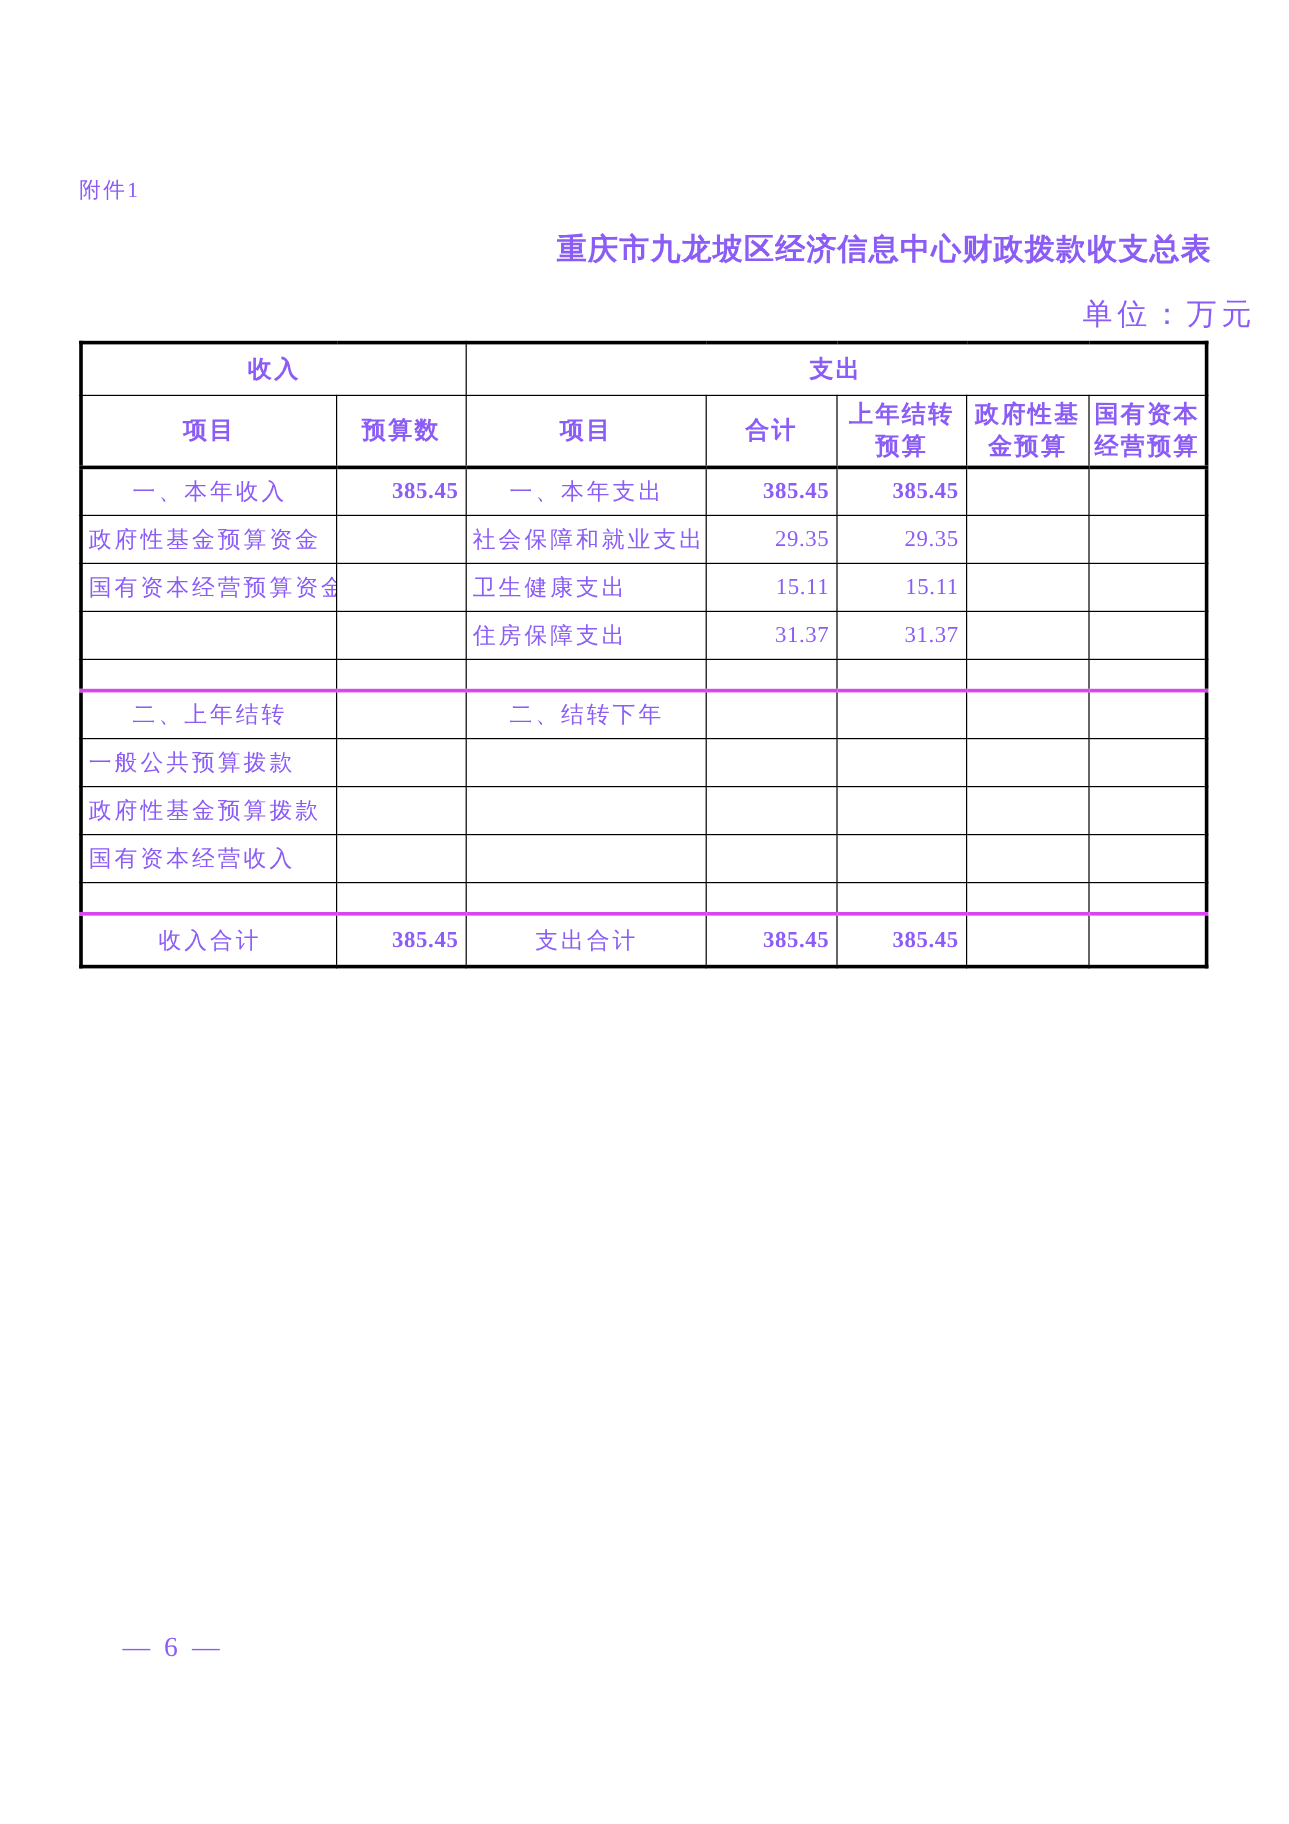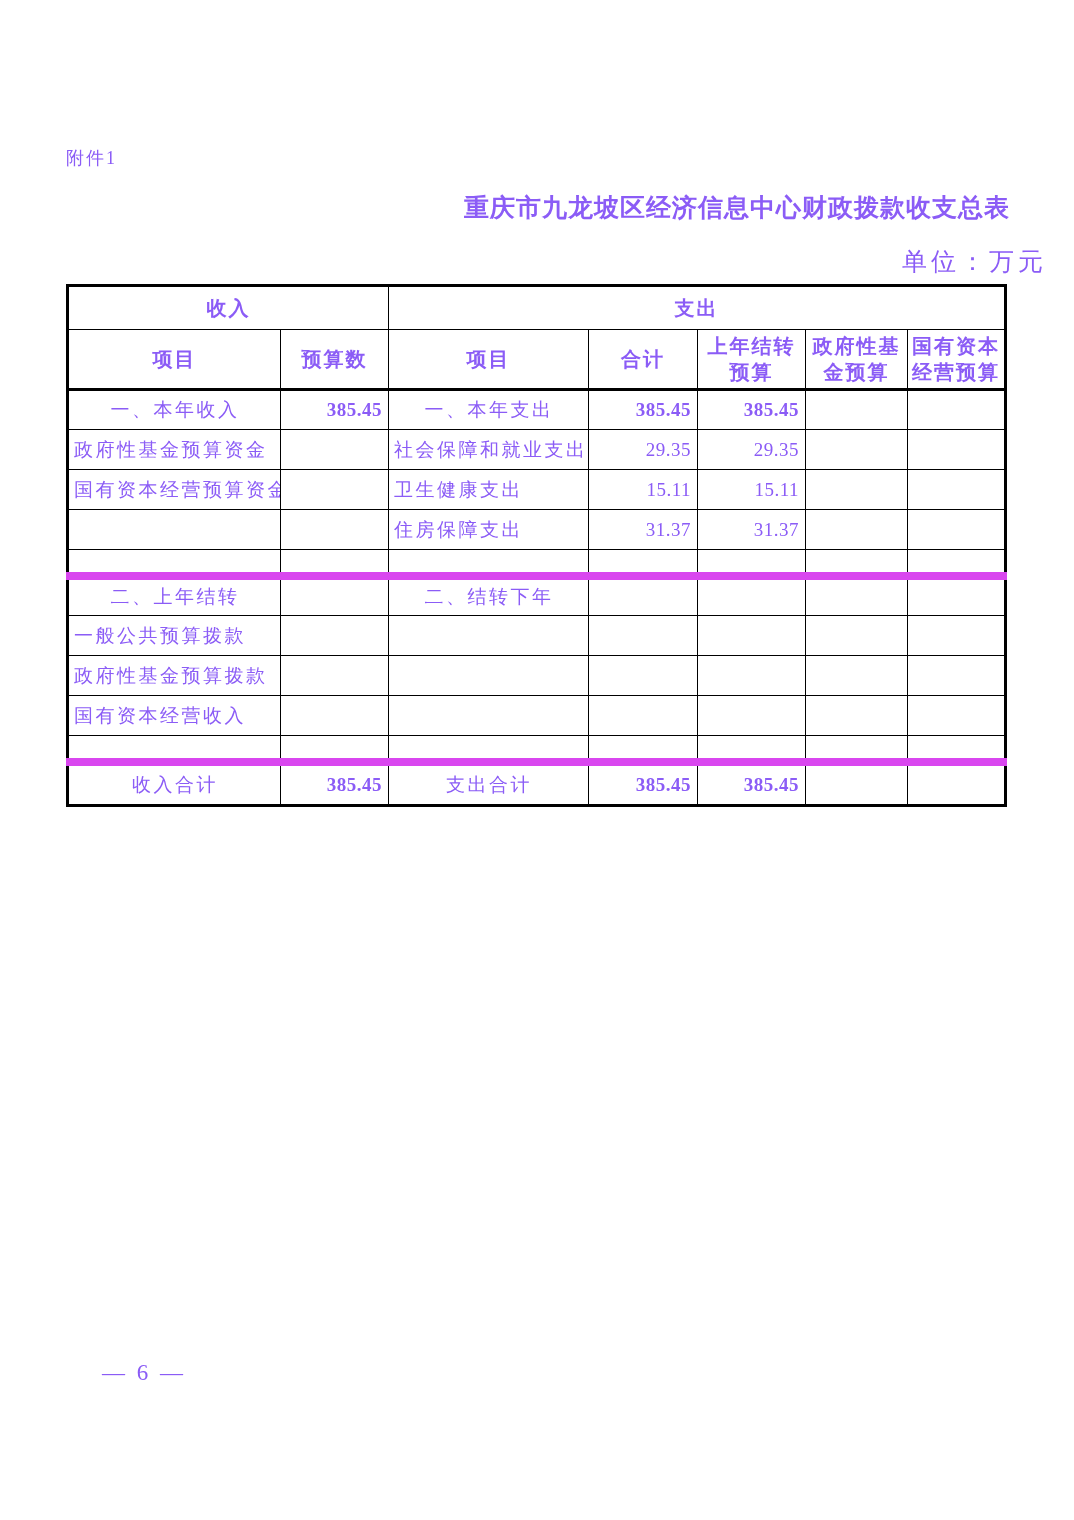--- a/index.html
+++ b/index.html
@@ -64,21 +64,21 @@
     font-size: 20px;
     font-weight: bold;
     letter-spacing: 2px;
     text-align: center;
     white-space: pre-line;
     line-height: 1.3;
   }
   tr.r-normal { height: 40px; }
   tr.r-narrow { height: 26px; }
   tr.r-total  { height: 44px; }
-  tr.thick-top td { border-top: 8px solid #d946ef; }
+  tr.thick-top td { border-top: 3px solid #d946ef; }
   td {
     font-size: 19px;
     white-space: nowrap;
   }
   td.c-label {
     text-align: left;
     padding: 0 4px 0 5px;
     letter-spacing: 2.5px;
   }
   td.c-center {

